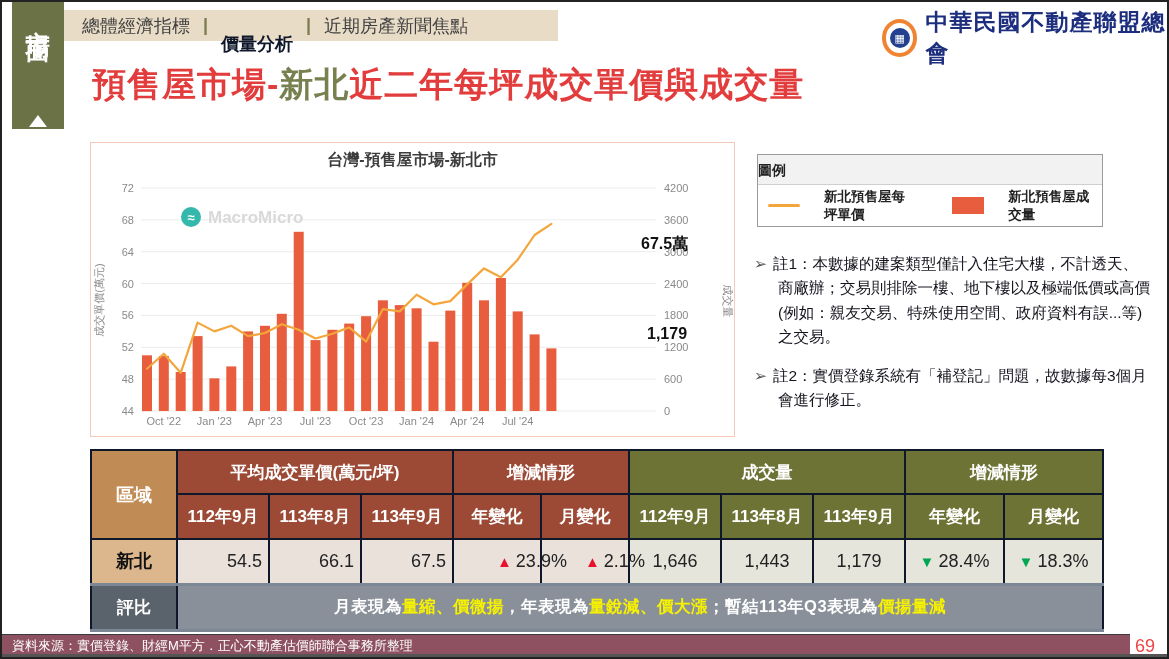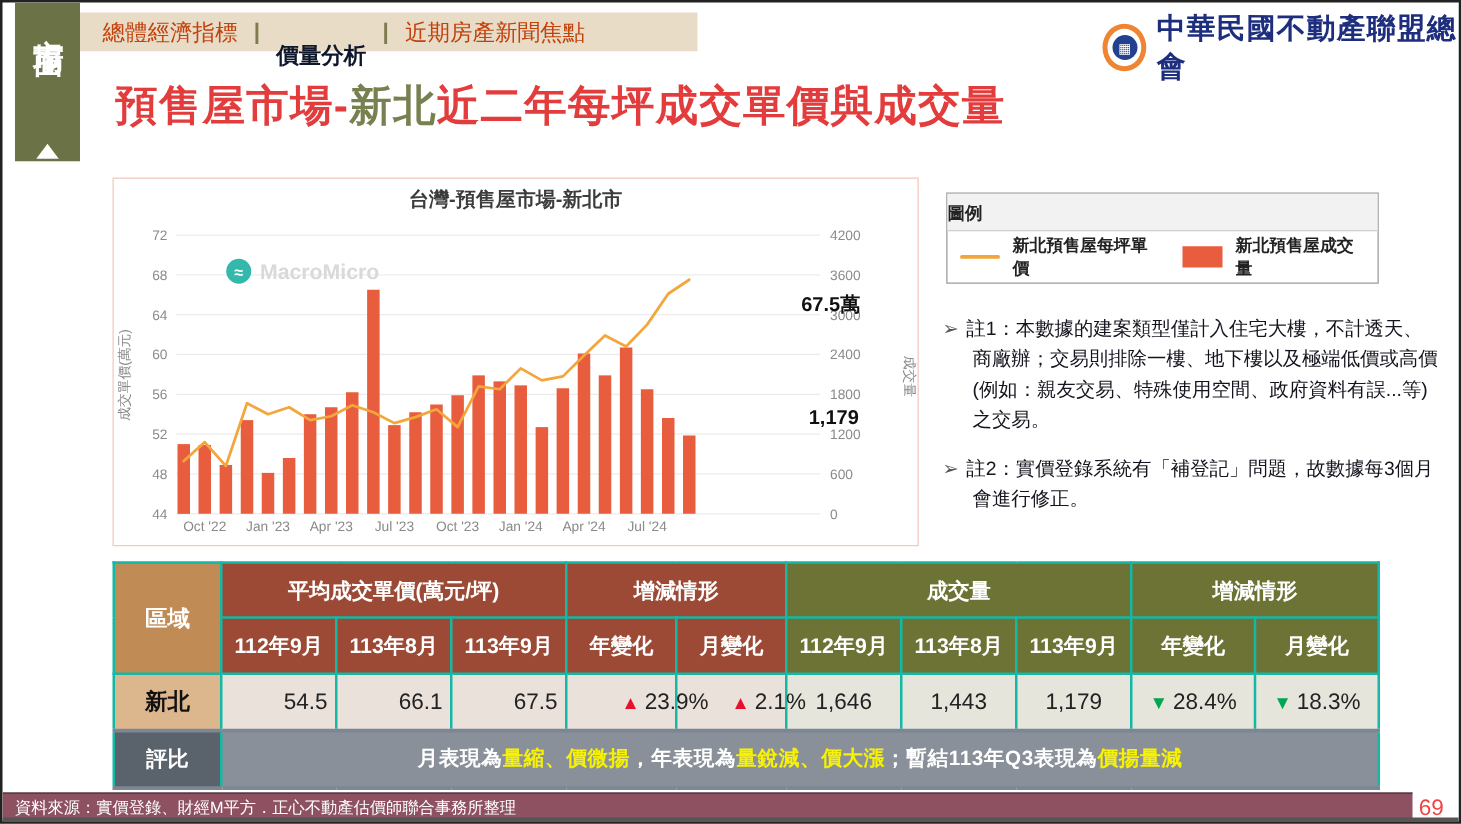--- a/index.html
+++ b/index.html
@@ -7,21 +7,21 @@
   body { font-family:"Liberation Sans","DejaVu Sans",sans-serif; background:#fff; }
   .slide { position:relative; width:1169px; height:659px; background:#fff; border:2px solid #222; overflow:hidden; }
 
   
   .side-tab { position:absolute; left:10px; top:0; width:52px; height:127px; background:#6b7246; display:flex; flex-direction:column; align-items:center; padding-top:10px; }
   .side-tab-text { color:#fff; font-size:24px; font-weight:bold; line-height:1.32; writing-mode:vertical-rl; text-orientation:upright; letter-spacing:4px; }
   .side-tab-arrow { position:absolute; bottom:2px; left:50%; transform:translateX(-50%); width:0; height:0; border-left:9px solid transparent; border-right:9px solid transparent; border-bottom:12px solid #fff; }
 
   
   .top-nav { position:absolute; left:62px; top:8px; width:494px; height:31px; background:#e9dcc7; display:flex; align-items:center; padding-left:18px; gap:13px; font-size:18px; }
-  .nav-item { color:#c2410c; cursor:pointer; }
+  .nav-item { color:#404040; cursor:pointer; }
   .nav-item.active { color:#0f172a; font-weight:bold;margin-top:36px; }
   .nav-sep { color:#7c7c50; font-weight:bold; }
 
   
   .logo { position:absolute; left:880px; top:5px; display:flex; align-items:center; gap:8px; }
   .logo-emblem { width:38px; height:38px; border-radius:50%; background:#fff; border:4px solid #ef8432; display:flex; align-items:center; justify-content:center; }
   .logo-emblem-inner { width:20px; height:20px; border-radius:50%; background:#24418f; color:#fff; font-size:11px; display:flex; align-items:center; justify-content:center; }
   .logo-text { font-family:Liberation Sans, sans-serif; font-weight:bold; font-size:23px; color:#1d2e7e; letter-spacing:1px; }
 
   
@@ -35,32 +35,32 @@
   .chart-subtitle { position:absolute; top:29px; width:100%; text-align:center; font-size:12px; color:#9a9a9a; }
   .chart-svg { position:absolute; left:0; top:0; }
   .tick { font-size:11px; fill:#8a8a8a; font-family:"Liberation Sans",sans-serif; }
   .axis-label { font-size:11px; fill:#8a8a8a; font-family:"Liberation Sans",sans-serif; }
   .ann { font-size:16px; font-weight:bold; fill:#111; font-family:"Liberation Sans",sans-serif; }
   .wm-text { font-size:17px; font-weight:bold; fill:#d9d9d9; font-family:"Liberation Sans",sans-serif; }
 
   
   .legend-box { position:absolute; left:755px; top:152px; width:346px; height:73px; background:#fff; border:1px solid #9a9a9a; }
   .legend-header { height:30px; line-height:30px; text-align:left; background:#f2f2f2; border-bottom:1px solid #cfcfcf; font-size:14px; font-weight:bold; color:#222; }
-  .legend-row { display:flex; align-items:center; height:41px; padding:0 10px; gap:10px; font-size:13.5px; font-weight:bold; color:#222; }
+  .legend-row { display:flex; align-items:center; height:41px; padding:0 10px; gap:24px; font-size:13.5px; font-weight:bold; color:#222; }
   .swatch-line { width:32px; height:3px; border-radius:2px; background:#f2a63b; flex:none; }
   .swatch-bar { width:32px; height:17px; background:#e85d3e; flex:none; margin-left:10px; }
 
   
   .notes { position:absolute; left:752px; top:250px; width:398px; color:#14141e; }
   .note { font-size:15.5px; line-height:1.58; padding-left:24px; text-indent:-24px; margin-bottom:14px; }
   .note-marker { color:#555; margin-right:6px; }
 
   
   .data-table { position:absolute; left:88px; top:447px; width:1012px; border-collapse:collapse; table-layout:fixed; }
-  .data-table th, .data-table td { border:2px solid #14b8a6; text-align:center; vertical-align:middle; padding:0; }
+  .data-table th, .data-table td { border:2px solid #0f172a; text-align:center; vertical-align:middle; padding:0; }
   .data-table tr.r1 th { height:44px; } .data-table tr.r2 th { height:45px; } .data-table tr.r3 td { height:45px; } .data-table tr.r4 td { height:46px; }
   th.region-h { background:#c18b55; color:#fff; font-size:18px; font-weight:bold; }
   th.brick { background:#9c4a36; color:#fff; font-size:17px; font-weight:bold; }
   th.olive { background:#6d7334; color:#fff; font-size:17px; font-weight:bold; }
   td.region-cell { background:#dcb68c; color:#111; font-size:18px; font-weight:bold; }
   td.price-cell { background:#eae1db; color:#222; font-size:18px;padding-left:43px; }
   td.vol-cell { background:#e5e5db; color:#222; font-size:18px; }
   .tri-up { color:#e8112d; font-size:15px; margin-right:4px; }
   .tri-down { color:#00a651; font-size:15px; margin-right:4px; }
   td.rating-label { background:#5a626b; color:#fff; font-size:17px; font-weight:bold; border-top:3px solid #7b8795 !important; border-bottom:3px solid #7b8795 !important; }

